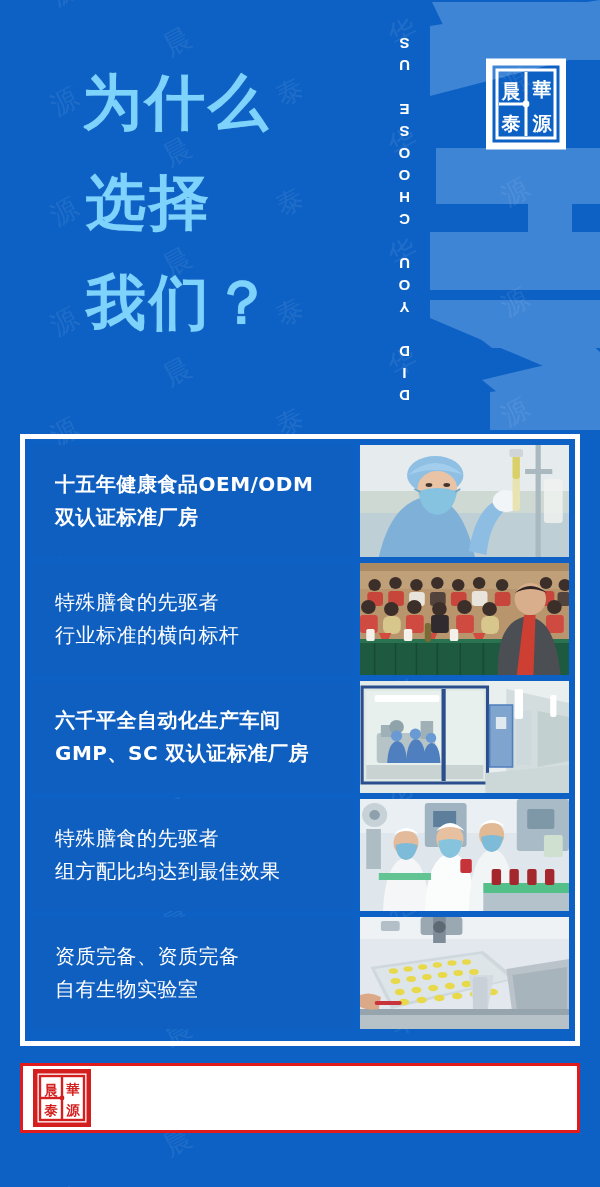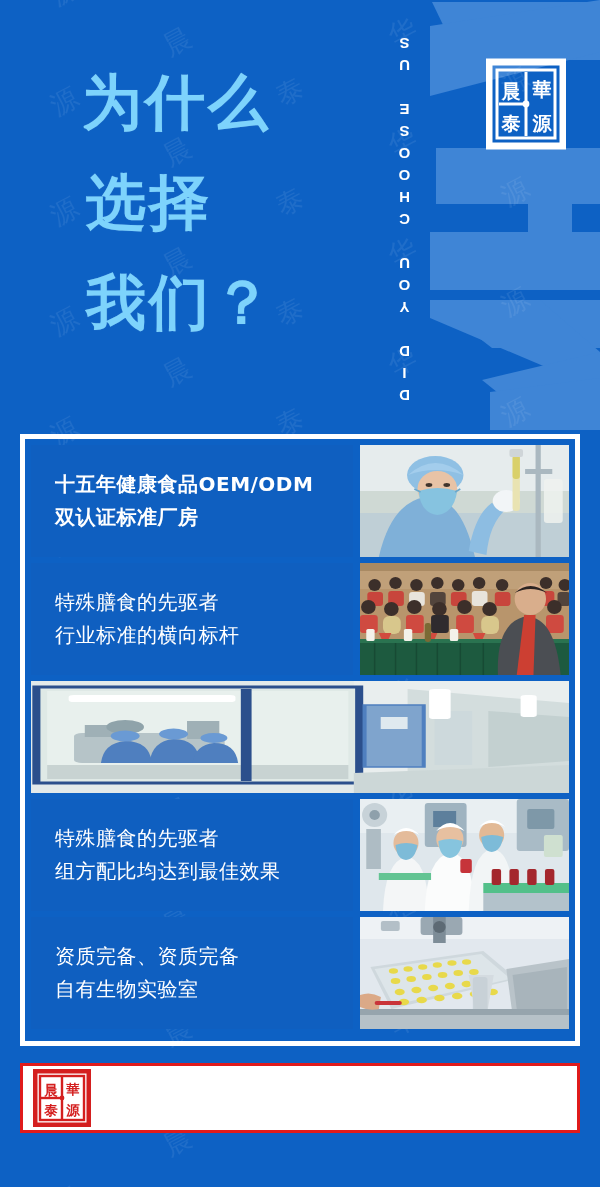--- a/index.html
+++ b/index.html
@@ -394,20 +394,24 @@
 
           <path d="M132 112 Q130 62 156 54 Q186 50 192 112 Z" fill="#4b4e53"></path>
           <ellipse cx="163" cy="36" rx="15" ry="16" fill="#d9ae8c"></ellipse>
           <path d="M148 30 Q163 16 179 30 Q163 22 148 30Z" fill="#2b2422"></path>
           <path d="M157 52 L150 112 L166 112 L168 52 Z" fill="#cc3f32"></path>
         </svg>
       </div>
     </div>
 
     <div class="card">
+      <div class="card-text semi">
+        <span class="ln">六千平全自动化生产车间</span>
+        <span class="ln">GMP、SC 双认证标准厂房</span>
+      </div>
       <div class="card-photo">
         <svg viewBox="0 0 200 112" preserveAspectRatio="none" xmlns="http://www.w3.org/2000/svg" aria-hidden="true">
           <rect width="200" height="112" fill="#e3eaea"></rect>
 
           <polygon points="120,0 200,0 200,112 120,112" fill="#e9eeee"></polygon>
           <polygon points="140,8 200,22 200,92 140,104" fill="#d3dddd"></polygon>
           <polygon points="170,30 200,36 200,80 170,86" fill="#c3d0d0"></polygon>
           <rect x="150" y="30" width="14" height="54" fill="#cdd9dc"></rect>
 
           <rect x="2" y="6" width="120" height="96" fill="#dfe9e6" stroke="#2b4f8c" stroke-width="3"></rect>

